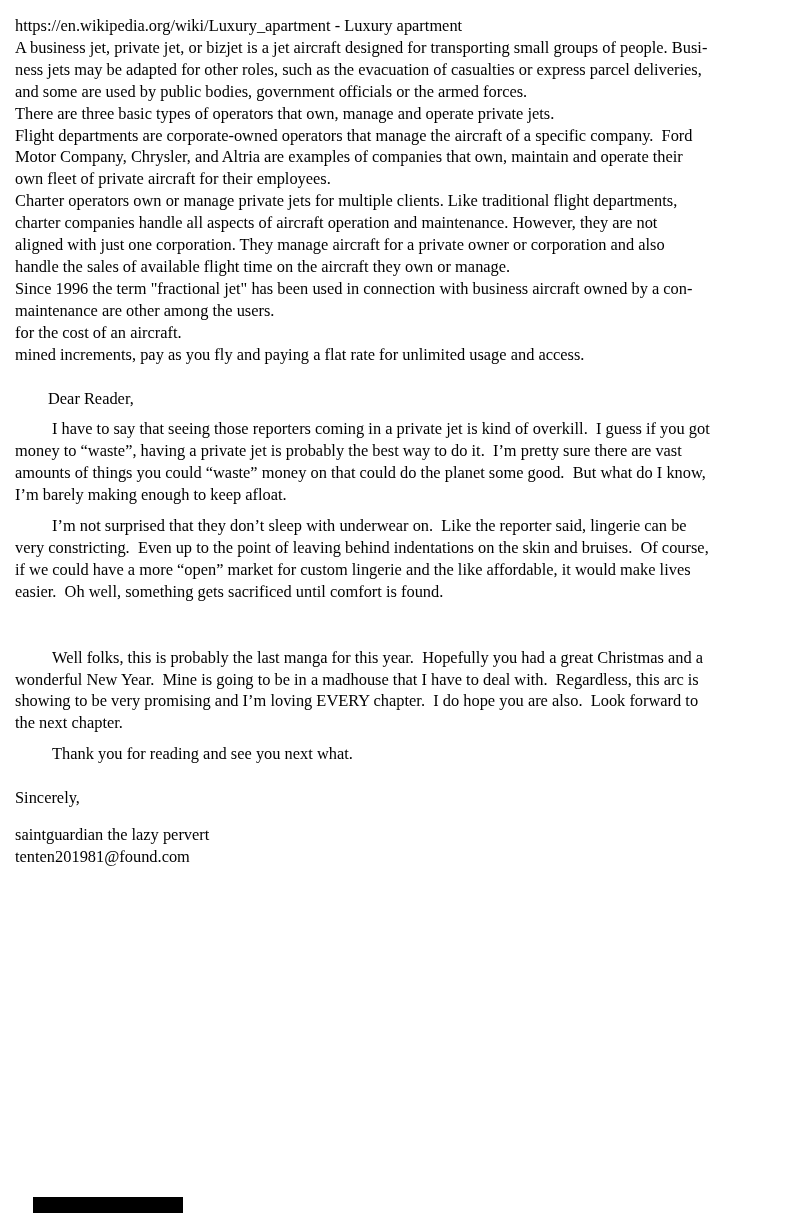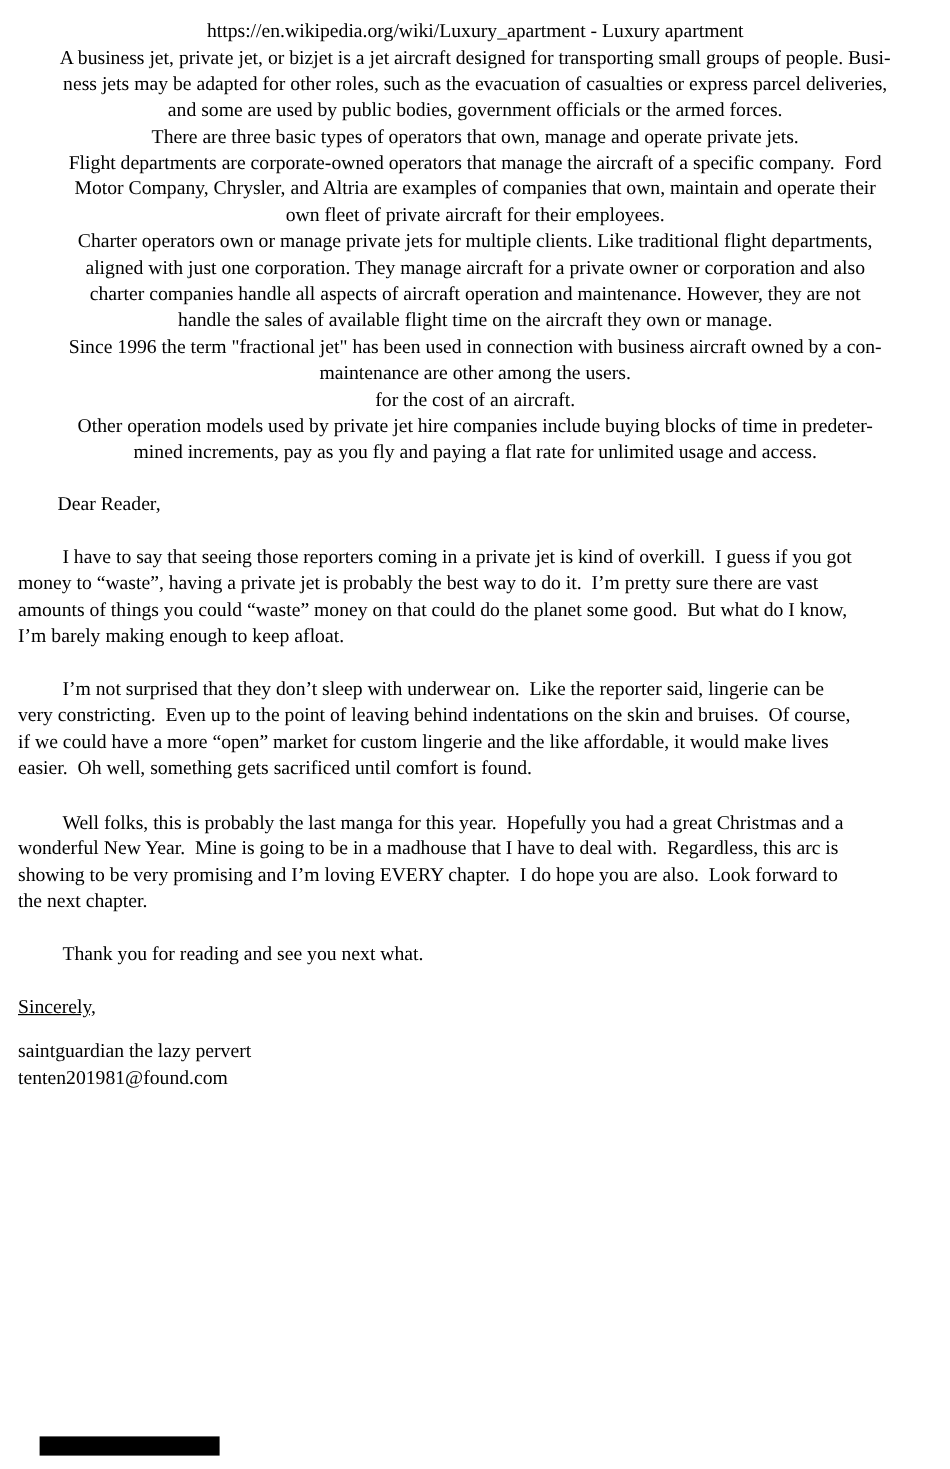--- a/index.html
+++ b/index.html
@@ -14,36 +14,36 @@
     overflow: hidden;
     color: #000000;
     font-family: "Liberation Serif", serif;
     font-size: 16.4px;
     line-height: 21.9px;
   }
   .page {
     padding: 15px 15px 0 15px;
   }
   .centered-block {
-    text-align: center;
+    text-align: left;
   }
   .line {
     white-space: pre-wrap;
   }
   .letter {
     text-align: left;
   }
   .salutation {
     margin-top: 22px;
     margin-left: 33px;
   }
-  .para.gap1 { margin-top: 22px; }
-  .para.gap2 { margin-top: 24px; }
+  .para.gap1 { margin-top: 9px; }
+  .para.gap2 { margin-top: 44px; }
   .line.indent { padding-left: 37px; }
-  .closing { margin-top: 22px; text-decoration: underline; }
+  .closing { margin-top: 22px; }
   .signature { margin-top: 15px; }
   .black-bar {
     position: absolute;
     left: 33px;
     top: 1197px;
     width: 150px;
     height: 16px;
     background: #000000;
   }
 </style>
@@ -56,27 +56,26 @@
     <div class="line">https://en.wikipedia.org/wiki/Luxury_apartment - Luxury apartment</div>
     <div>
         <div class="line">A business jet, private jet, or bizjet is a jet aircraft designed for transporting small groups of people. Busi-</div>
         <div class="line">ness jets may be adapted for other roles, such as the evacuation of casualties or express parcel deliveries,</div>
         <div class="line">and some are used by public bodies, government officials or the armed forces.</div>
         <div class="line">There are three basic types of operators that own, manage and operate private jets.</div>
         <div class="line">Flight departments are corporate-owned operators that manage the aircraft of a specific company.  Ford</div>
         <div class="line">Motor Company, Chrysler, and Altria are examples of companies that own, maintain and operate their</div>
         <div class="line">own fleet of private aircraft for their employees.</div>
         <div class="line">Charter operators own or manage private jets for multiple clients. Like traditional flight departments,</div>
+        <div class="line">charter companies handle all aspects of aircraft operation and maintenance. However, they are not</div>
         <div class="line">aligned with just one corporation. They manage aircraft for a private owner or corporation and also</div>
-        <div class="line">charter companies handle all aspects of aircraft operation and maintenance. However, they are not</div>
         <div class="line">handle the sales of available flight time on the aircraft they own or manage.</div>
         <div class="line">Since 1996 the term "fractional jet" has been used in connection with business aircraft owned by a con-</div>
         <div class="line">maintenance are other among the users.</div>
         <div class="line">for the cost of an aircraft.</div>
-        <div class="line">Other operation models used by private jet hire companies include buying blocks of time in predeter-</div>
         <div class="line">mined increments, pay as you fly and paying a flat rate for unlimited usage and access.</div>
       </div>
   </div>
 
   <div class="letter">
     <div class="line salutation">Dear Reader,</div>
 
     <div>
         <div class="para gap1">
           <div class="line indent">I have to say that seeing those reporters coming in a private jet is kind of overkill.  I guess if you got</div>

